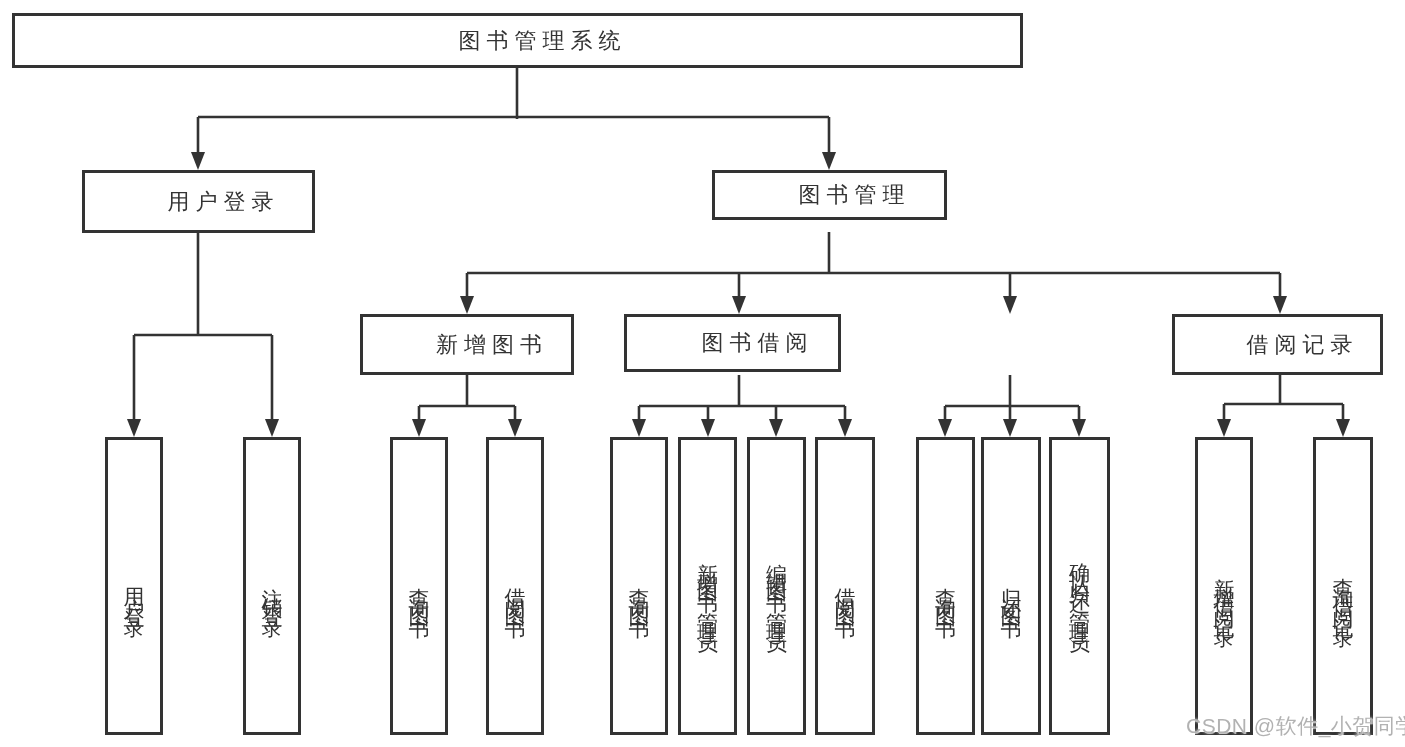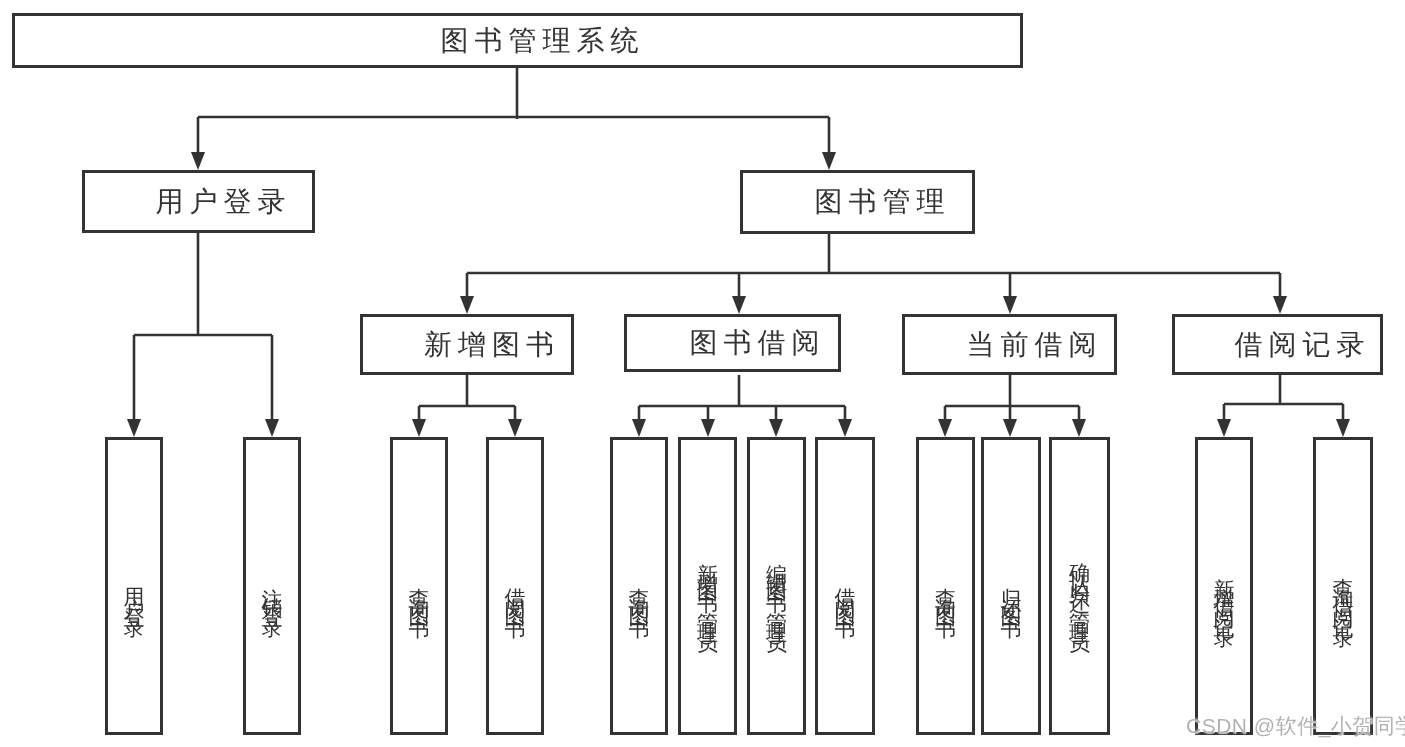--- a/index.html
+++ b/index.html
@@ -22,21 +22,21 @@
   .node{
     position:absolute;
     box-sizing:border-box;
     background:#ffffff;
     border:3px solid var(--line);
     color:var(--text);
     display:flex;align-items:center;justify-content:center;
     z-index:2;
   }
   .hbox{
-    font-size:28px;
+    font-size:22px;
     letter-spacing:6px;
     text-indent:6px;
     white-space:nowrap;
     padding-left:44px;
   }
   .vbox{
     writing-mode:vertical-rl;
     text-orientation:mixed;
     font-size:21px;
     letter-spacing:10px;
@@ -86,25 +86,24 @@
       <polygon points="1003,419 1017,419 1010,437"></polygon>
       <polygon points="1072,419 1086,419 1079,437"></polygon>
       <polygon points="1217,419 1231,419 1224,437"></polygon>
       <polygon points="1336,419 1350,419 1343,437"></polygon>
     </g>
   </svg>
 
   <div class="node hbox" style="left:12px;top:13px;width:1011px;height:55px">图书管理系统</div>
 
   <div class="node hbox" style="left:82px;top:170px;width:233px;height:63px">用户登录</div>
-  <div class="node hbox" style="left:740px;top:170px;width:235px;height:64px">图书管理</div>
+  <div class="node hbox" style="left:712px;top:170px;width:235px;height:50px">图书管理</div>
 
   <div class="node hbox" style="left:360px;top:314px;width:214px;height:61px">新增图书</div>
   <div class="node hbox" style="left:624px;top:314px;width:217px;height:58px">图书借阅</div>
-  <div class="node hbox" style="left:902px;top:314px;width:215px;height:61px">当前借阅</div>
   <div class="node hbox" style="left:1172px;top:314px;width:211px;height:61px">借阅记录</div>
 
   <div class="node vbox" style="left:105px;top:437px;width:58px;height:298px">用户登录</div>
   <div class="node vbox" style="left:243px;top:437px;width:58px;height:298px">注销登录</div>
 
   <div class="node vbox" style="left:390px;top:437px;width:58px;height:298px">查询图书</div>
   <div class="node vbox" style="left:486px;top:437px;width:58px;height:298px">借阅图书</div>
 
   <div class="node vbox" style="left:610px;top:437px;width:58px;height:298px">查询图书</div>
   <div class="node vbox" style="left:678px;top:437px;width:59px;height:298px">新增图书（管理员）</div>

